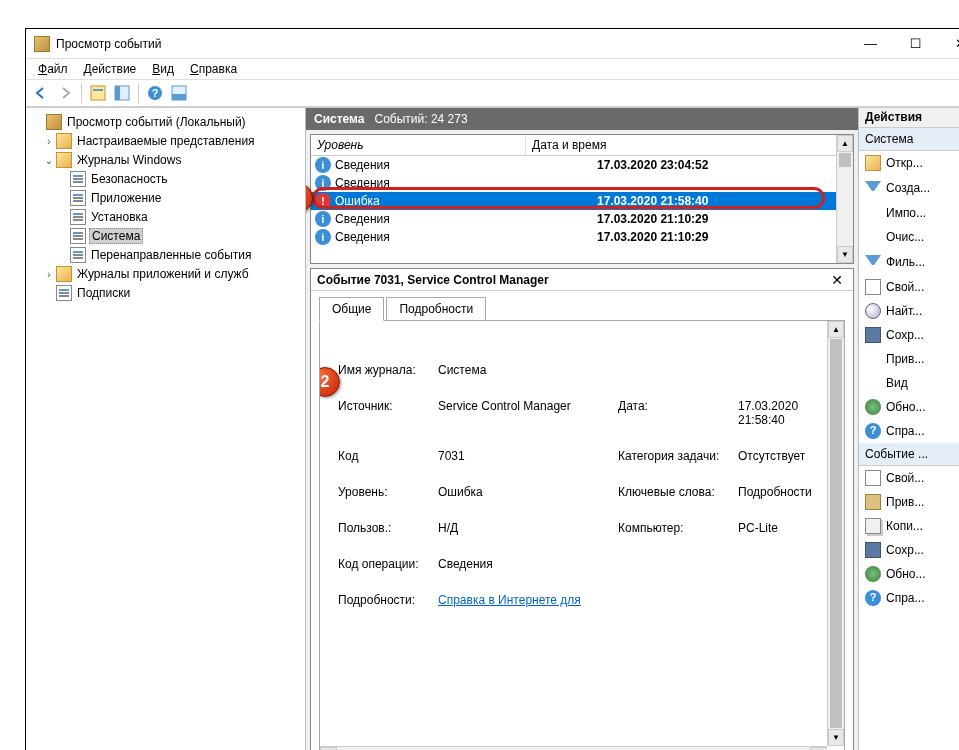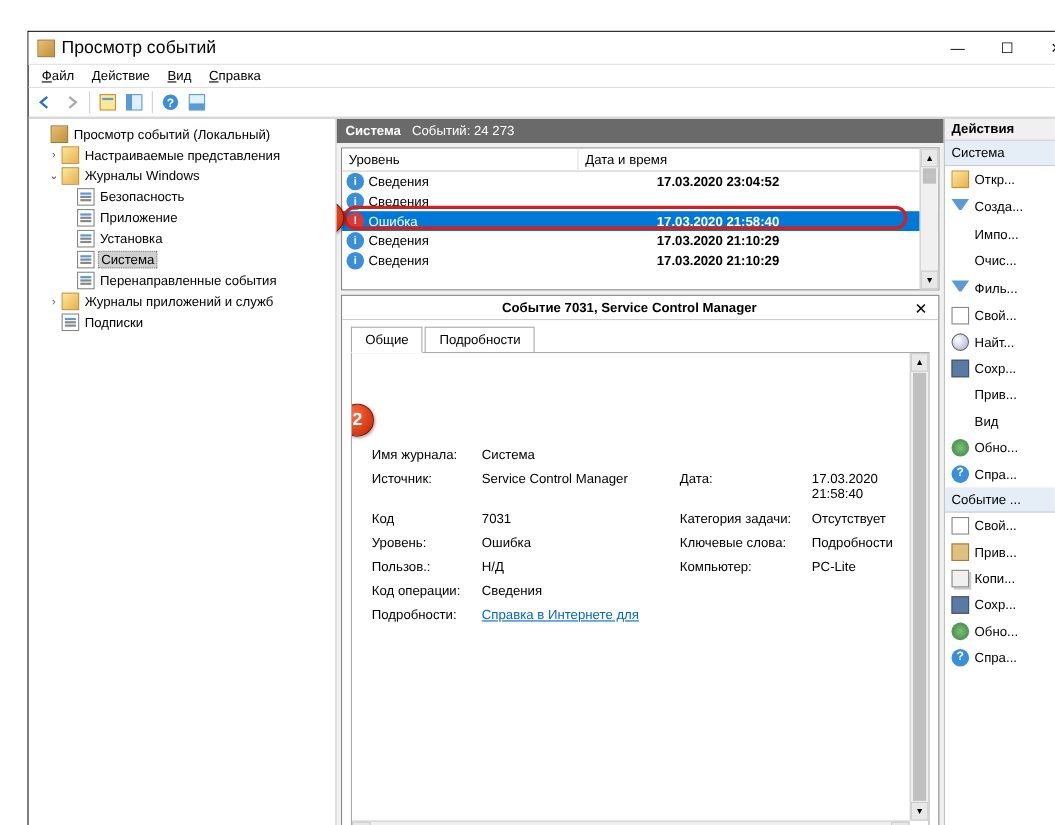--- a/index.html
+++ b/index.html
@@ -3,21 +3,21 @@
 <meta charset="utf-8">
 <style>
 * { box-sizing: border-box; margin: 0; padding: 0; }
 body { font-family: "Segoe UI", Tahoma, sans-serif; font-size: 12px; background: #fff; }
 .window { width: 959px; height: 750px; border: 1px solid #000; background: #fff; display: flex; flex-direction: column; position: relative; }
 .outer { padding: 28px 25px 10px 25px; background: #fff; }
 
 
 .titlebar { height: 30px; background: #fff; display: flex; align-items: center; padding: 0 0 0 8px; border-bottom: 1px solid #e0e0e0; }
 .titlebar .app-icon { width: 16px; height: 16px; background: linear-gradient(135deg,#e8c070,#c09040); border: 1px solid #a07830; margin-right: 6px; }
-.titlebar .title { flex: 1; font-size: 16px; }
+.titlebar .title { flex: 1; font-size: 12px; }
 .titlebar .win-btns { display: flex; }
 .titlebar .win-btn { width: 45px; height: 29px; display: flex; align-items: center; justify-content: center; font-family: Arial; font-size: 13px; cursor: default; }
 
 
 .menubar { height: 20px; display: flex; align-items: center; padding: 0 4px; font-size: 12px; }
 .menubar .menu-item { padding: 16px 8px; cursor: default; }
 .menubar .menu-item .ul { text-decoration: underline; }
 
 
 .toolbar { height: 28px; border-top: 1px solid #e0e0e0; border-bottom: 1px solid #d0d0d0; display: flex; align-items: center; padding: 0 4px; gap: 2px; }
@@ -41,55 +41,55 @@
 
 
 .center { flex: 1; display: flex; flex-direction: column; background: #f0f0f0; overflow: hidden; }
 .center-header { height: 22px; background: #6a6a6a; color: #fff; display: flex; align-items: center; padding: 0 8px; font-size: 12px; }
 .center-header b { font-weight: 600; margin-right: 10px; }
 
 .event-list-wrap { background: #fff; margin: 4px; border: 1px solid #888; position: relative; }
 .event-list { height: 128px; overflow: hidden; }
 .list-header { display: flex; border-bottom: 1px solid #ccc; background: #fff; }
 .list-header .col { padding: 3px 6px; border-right: 1px solid #e0e0e0; }
-.list-header .col1 { width: 215px; }
+.list-header .col1 { width: 215px; font-style: italic; }
 .list-header .col2 { flex: 1; }
 .list-row { display: flex; align-items: center; height: 18px; padding: 0 4px; }
 .list-row .evt-icon { width: 16px; height: 16px; margin-right: 4px; border-radius: 50%; display: flex; align-items: center; justify-content: center; font-size: 10px; font-weight: bold; color: #fff; }
 .evt-info { background: #3a8fd8; }
 .evt-error { background: #d83a3a; }
 .list-row .col1 { width: 262px; }
 .list-row .col2 { flex: 1; font-weight: bold; }
 .list-row.selected { background: #0078d7; color: #fff; }
 
 .callout { border: 3px solid #d02020; border-radius: 18px; }
 .callout-1 { position: absolute; top: 52px; left: 1px; right: 28px; height: 22px; pointer-events: none; }
 .badge { position: absolute; width: 30px; height: 30px; border-radius: 50%; background: radial-gradient(circle at 30% 30%, #ff7040, #c02000); border: 1px solid #801000; color: #fff; font-weight: bold; font-size: 16px; display: flex; align-items: center; justify-content: center; box-shadow: 1px 1px 3px rgba(0,0,0,0.4); z-index: 10; }
 
 .scrollbar-v { position: absolute; right: 0; top: 0; bottom: 0; width: 17px; background: #f0f0f0; border-left: 1px solid #ccc; }
 .scrollbar-v .sb-btn { height: 17px; background: #e8e8e8; border: 1px solid #ccc; text-align: center; font-size: 8px; line-height: 15px; }
 .scrollbar-v .sb-thumb { position: absolute; left: 2px; right: 2px; background: #c0c0c0; }
 
 
 .detail-wrap { flex: 1; background: #fff; margin: 0 4px 4px 4px; border: 1px solid #888; display: flex; flex-direction: column; overflow: hidden; }
-.detail-header { height: 22px; display: flex; align-items: center; padding: 0 6px; border-bottom: 1px solid #ccc; text-align: center; }
+.detail-header { height: 22px; display: flex; align-items: center; padding: 0 6px; border-bottom: 1px solid #ccc; }
 .detail-header .title { flex: 1; font-weight: bold; }
 .detail-header .close { font-size: 14px; cursor: default; padding: 0 4px; }
 
 .tabs { display: flex; padding: 6px 8px 0 8px; }
 .tab { padding: 4px 12px; border: 1px solid #aaa; background: #fff; margin-right: 2px; cursor: default; position: relative; }
 .tab.active { border-bottom-color: #fff; z-index: 2; }
 .tab-body { flex: 1; border: 1px solid #aaa; margin: -1px 8px 8px 8px; padding: 12px 18px; background: #fff; position: relative; overflow: hidden; }
 .tab-body .scrollbar-v { top: 0; bottom: 17px; }
 .scrollbar-h { position: absolute; left: 0; right: 17px; bottom: 0; height: 17px; background: #f0f0f0; border-top: 1px solid #ccc; }
 .scrollbar-h .sb-btn { width: 17px; height: 17px; display: inline-block; background: #e8e8e8; border: 1px solid #ccc; text-align: center; font-size: 8px; line-height: 15px; }
 
 .desc-box { border: 3px solid #d02020; border-radius: 14px; padding: 6px 10px; margin-bottom: 24px; }
 
-.props { display: grid; grid-template-columns: 100px 180px 120px 1fr; row-gap: 8px; margin-top: 43px; }
+.props { display: grid; grid-template-columns: 100px 180px 120px 1fr; row-gap: 22px; }
 .props .lab { color: #000; }
 .props .val { color: #000; }
 .props a { color: #0066cc; text-decoration: underline; }
 
 
 .actions-panel { width: 125px; border-left: 1px solid #bbb; background: #fff; display: flex; flex-direction: column; }
 .actions-header { height: 20px; background: #f0f0f0; border-bottom: 1px solid #ccc; padding: 2px 6px; font-weight: 600; }
 .actions-group-header { background: #e5eef7; padding: 4px 6px; display: flex; justify-content: space-between; align-items: center; border-bottom: 1px solid #ccc; }
 .action-item { display: flex; align-items: center; padding: 4px 6px; gap: 5px; cursor: default; }
 .action-item .ai-icon { width: 16px; height: 16px; flex-shrink: 0; }

